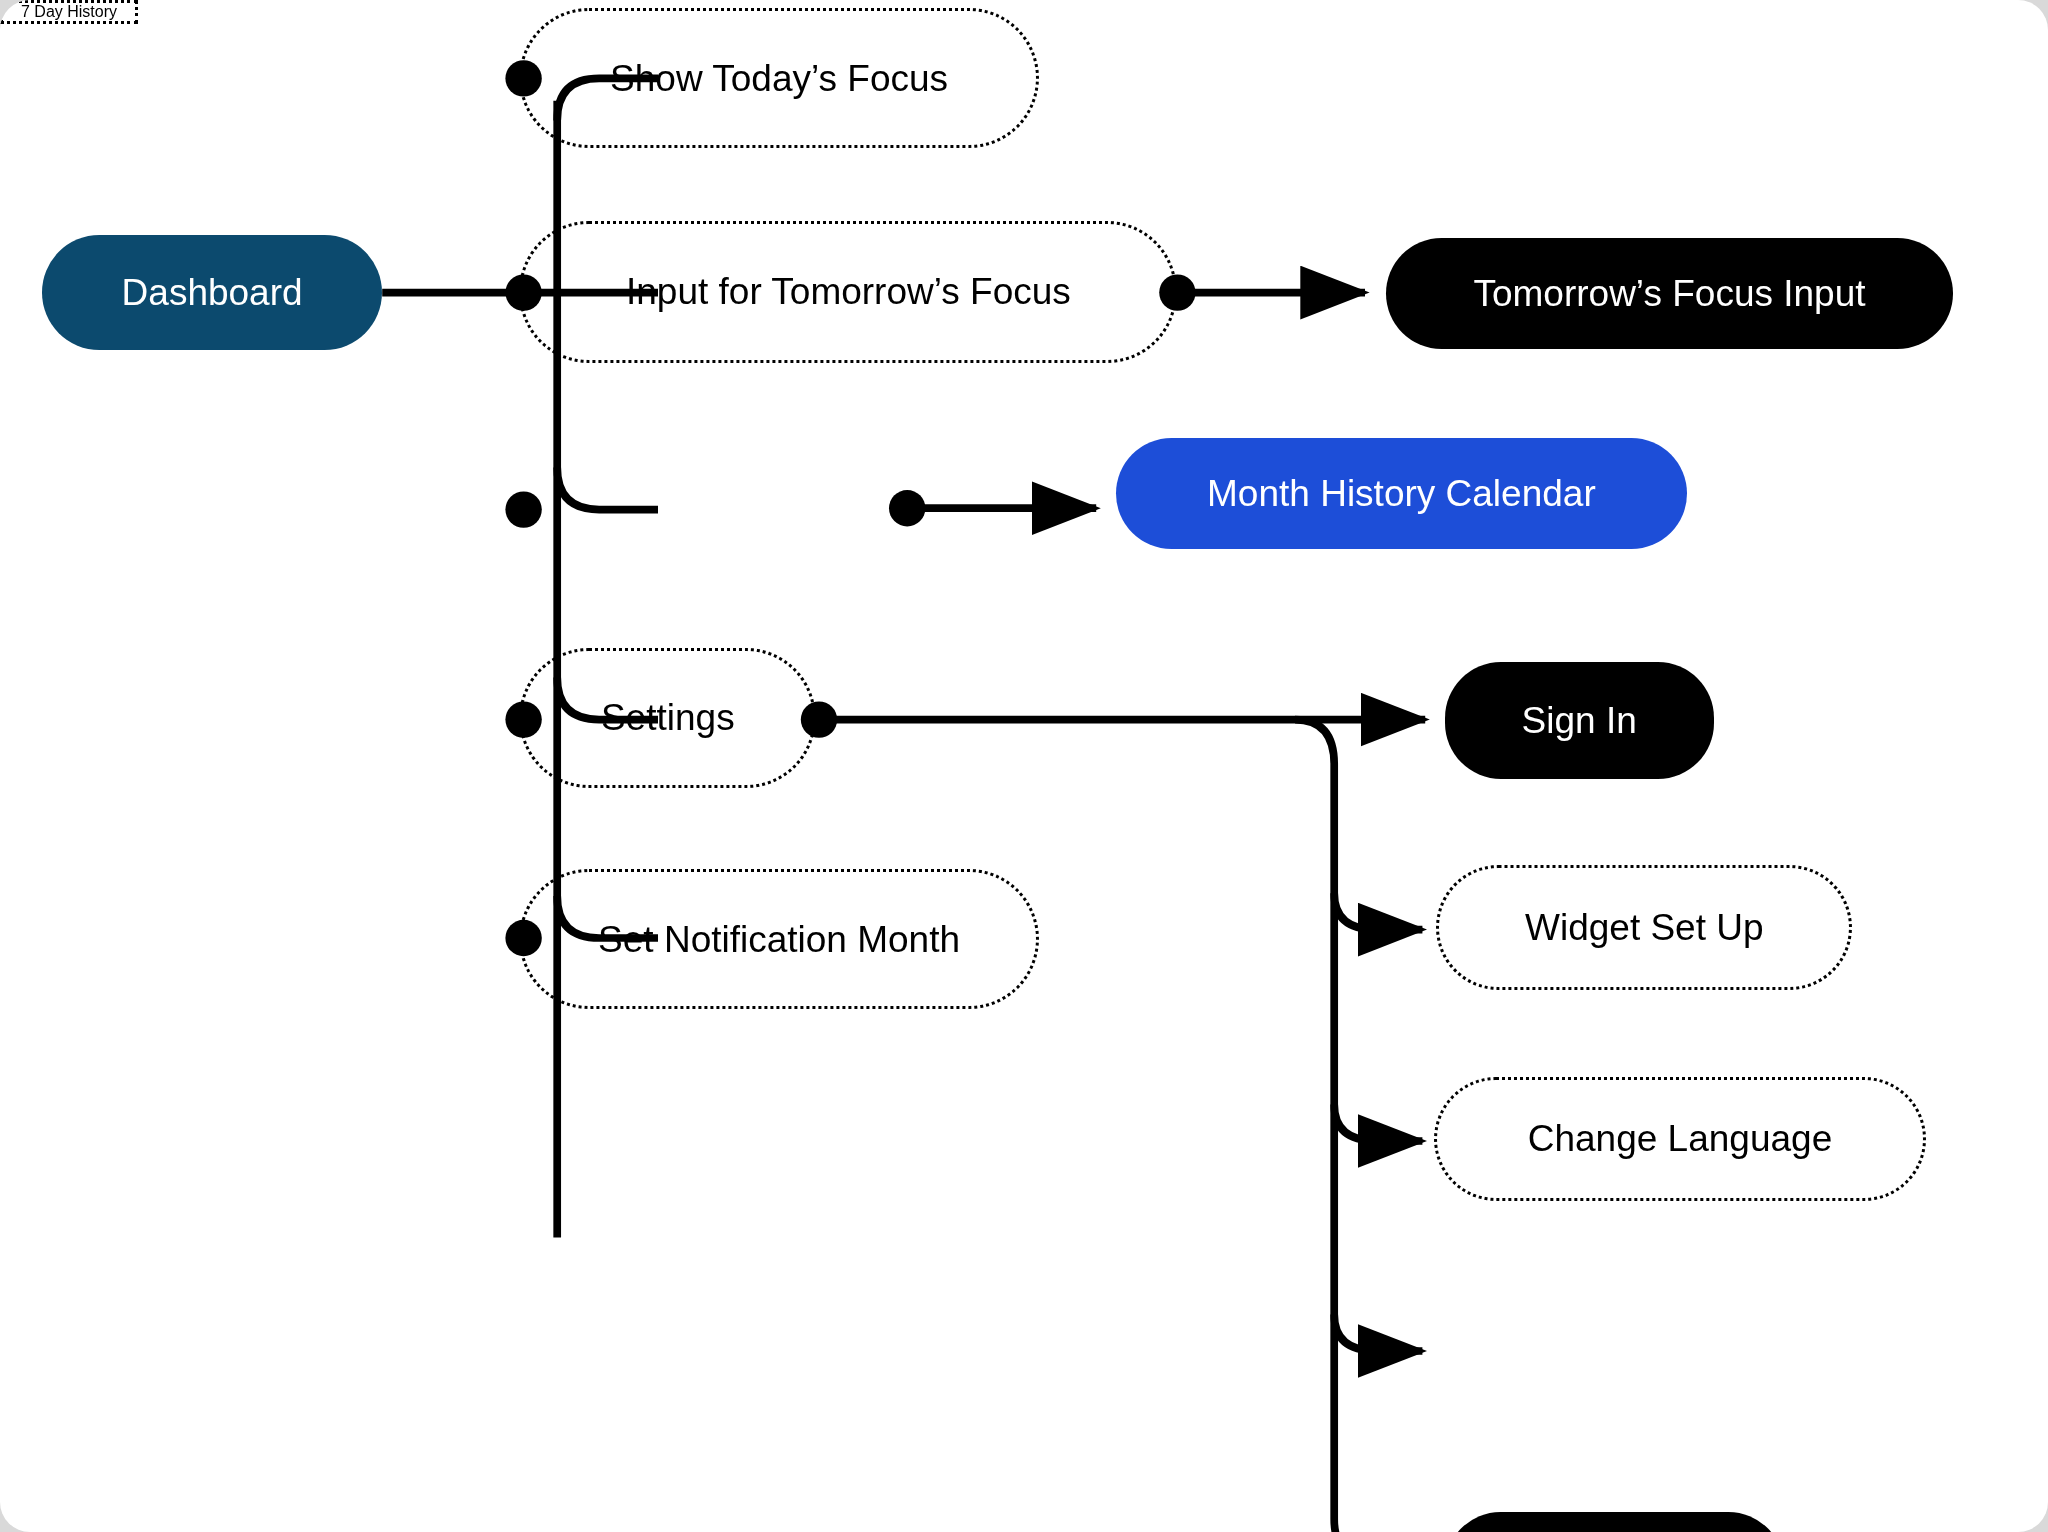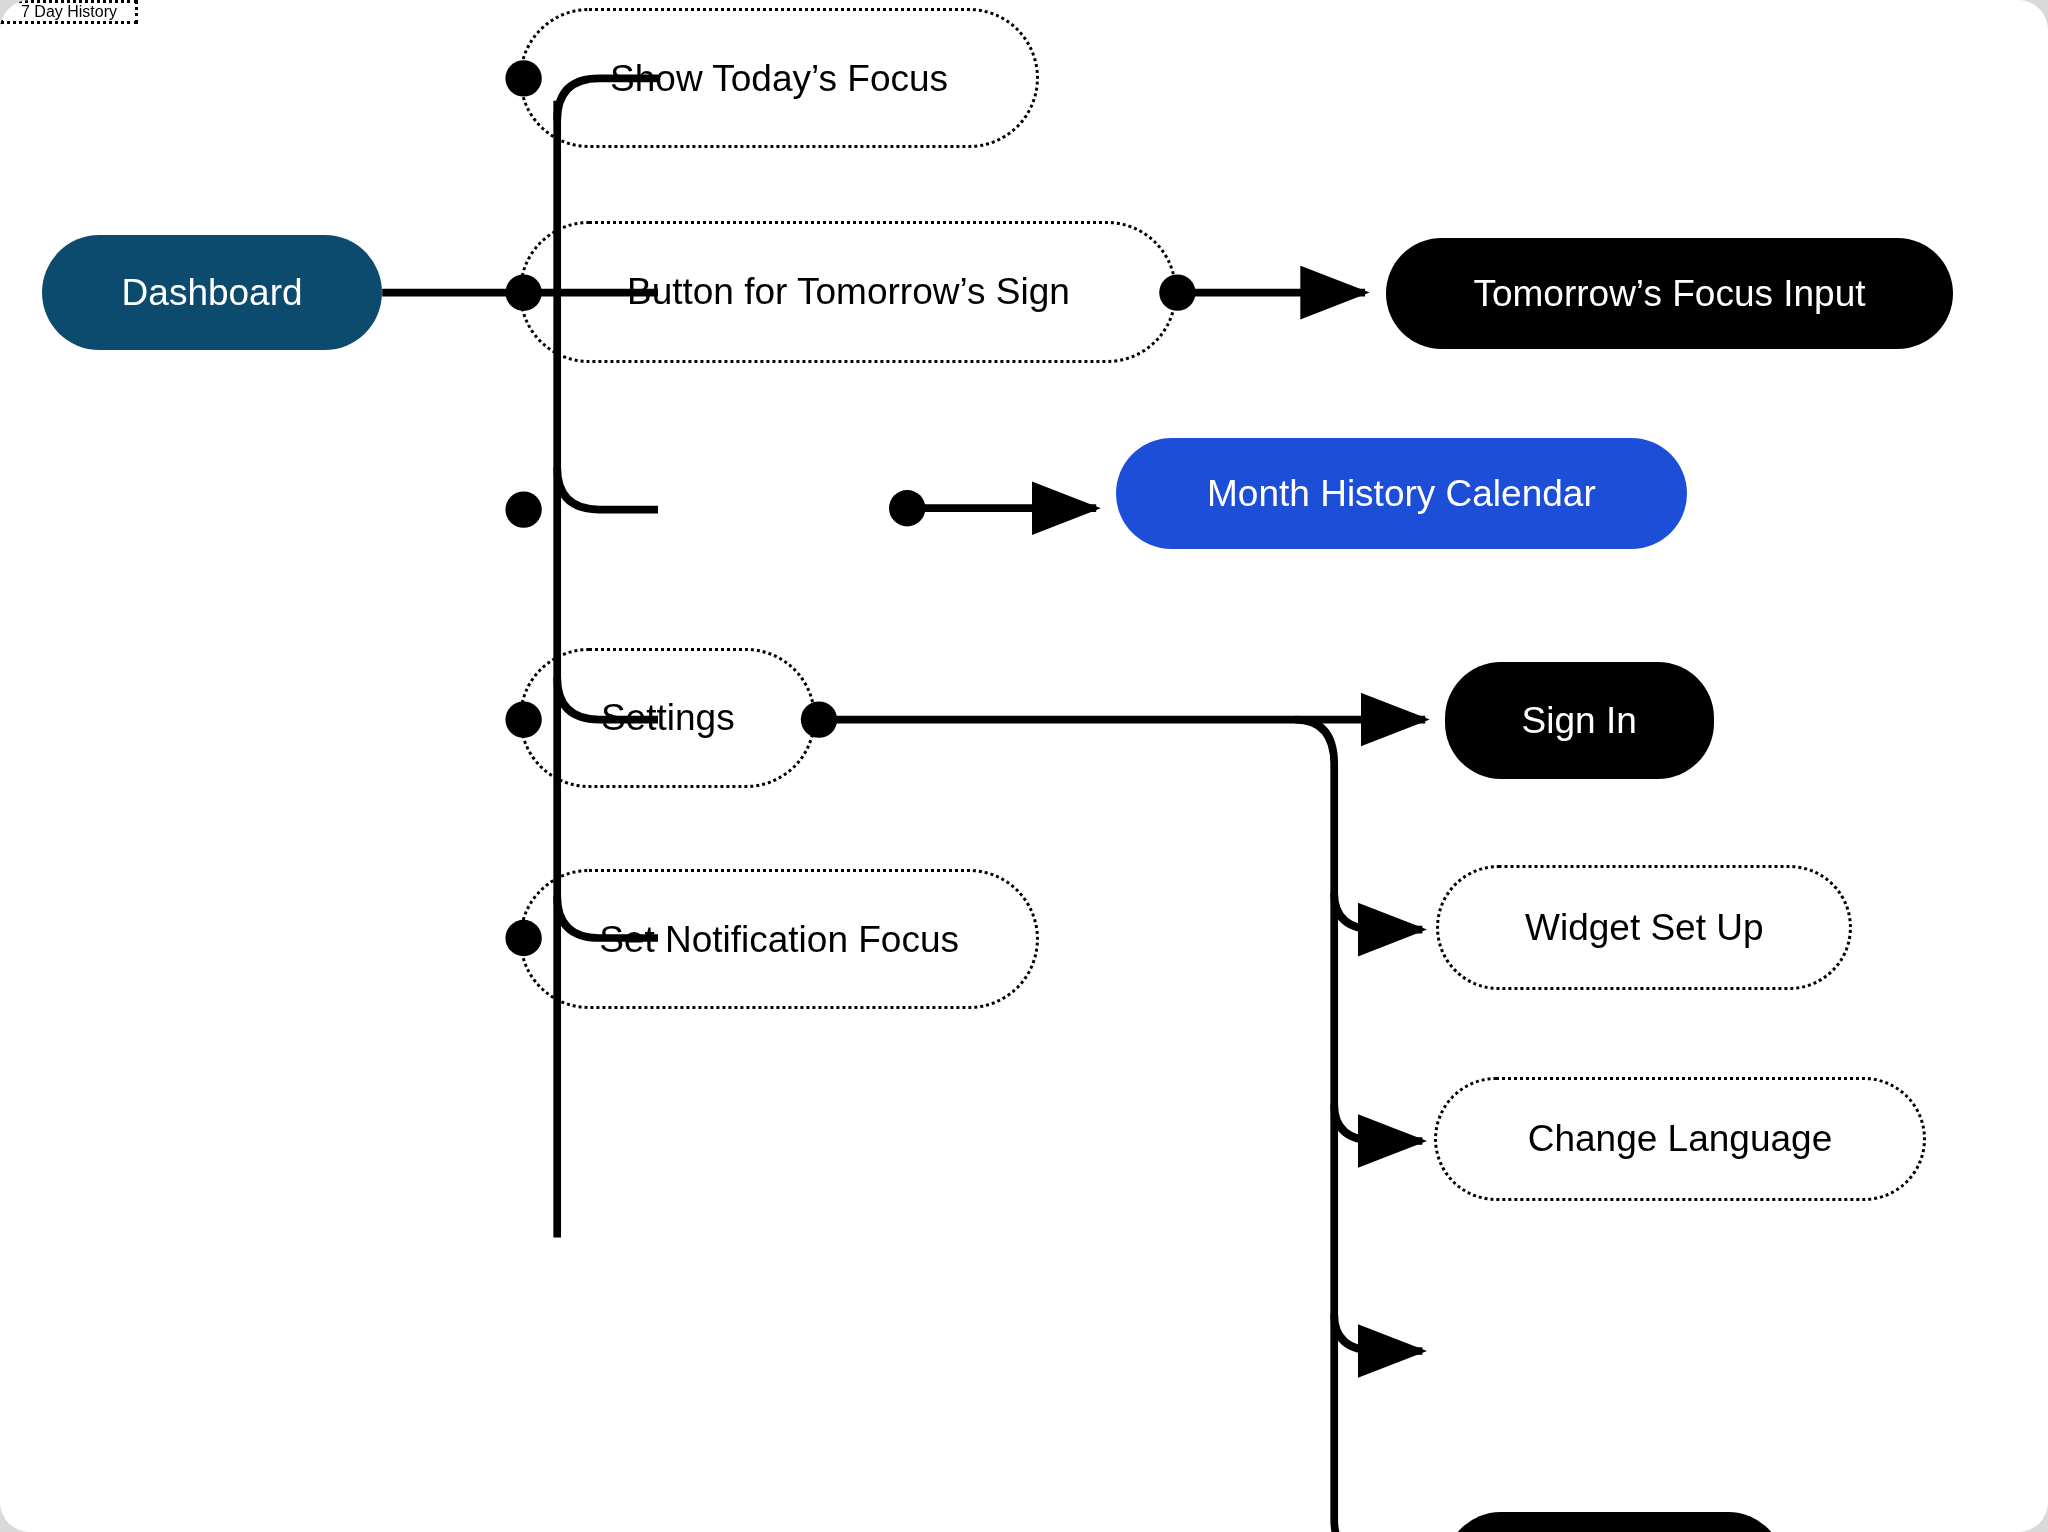--- a/index.html
+++ b/index.html
@@ -106,39 +106,39 @@
     </g>
   </svg>
 
   <div class="node solid" style="left: 42px; top: 235.2px; width: 340.2px; height: 114.8px; border-radius: 57.4px; font-size: 37px; background: #0c4a6e; color: rgb(255, 255, 255);">
     <span class="lbl">Dashboard</span>
   </div>
   <div class="node dotted" style="left: 519.4px; top: 8.4px; width: 519.4px; height: 140px; border-radius: 70px; font-size: 37px; color: rgb(0, 0, 0); border-color: rgb(0, 0, 0);">
     <span class="lbl">Show Today’s Focus</span>
   </div>
   <div class="node dotted" style="left: 519.4px; top: 221.2px; width: 658px; height: 141.4px; border-radius: 70px; font-size: 37px; color: rgb(0, 0, 0); border-color: rgb(0, 0, 0);">
-    <span class="lbl">Button for Tomorrow’s Sign</span>
+    <span class="lbl">Input for Tomorrow’s Focus</span>
   </div>
   <div class="node solid" style="left: 1386px; top: 238px; width: 567px; height: 110.6px; border-radius: 56px; font-size: 37px; background: rgb(0, 0, 0); color: rgb(255, 255, 255);">
     <span class="lbl">Tomorrow’s Focus Input</span>
   </div>
   <div class="node dotted">
     <span class="lbl">7 Day History</span>
   </div>
   <div class="node solid" style="left: 1115.8px; top: 438px; width: 571.2px; height: 110.6px; border-radius: 56px; font-size: 37px; background: #1d4ed8; color: rgb(255, 255, 255);">
     <span class="lbl">Month History  Calendar</span>
   </div>
   <div class="node dotted" style="left: 519.4px; top: 648.2px; width: 296.8px; height: 140px; border-radius: 70px; font-size: 37px; color: rgb(0, 0, 0); border-color: rgb(0, 0, 0); text-align: center;">
     <span class="lbl">Settings</span>
   </div>
   <div class="node solid" style="left: 1444.8px; top: 662.2px; width: 268.8px; height: 117px; border-radius: 56px; font-size: 37px; background: rgb(0, 0, 0); color: rgb(255, 255, 255); justify-content: center;">
     <span class="lbl">Sign In</span>
   </div>
   <div class="node dotted" style="left: 519.4px; top: 869.4px; width: 519.4px; height: 140px; border-radius: 70px; font-size: 37px; color: rgb(0, 0, 0); border-color: rgb(0, 0, 0);">
-    <span class="lbl">Set Notification Focus</span>
+    <span class="lbl">Set Notification Month</span>
   </div>
   <div class="node dotted" style="left: 1436.4px; top: 865.2px; width: 415.8px; height: 124.6px; border-radius: 63px; font-size: 37px; color: rgb(0, 0, 0); border-color: rgb(0, 0, 0);">
     <span class="lbl">Widget Set Up</span>
   </div>
   <div class="node dotted" style="left: 1433.6px; top: 1076.6px; width: 492.8px; height: 124.6px; border-radius: 63px; font-size: 37px; color: rgb(0, 0, 0); border-color: rgb(0, 0, 0);">
     <span class="lbl">Change Language</span>
   </div>
   <div class="node solid" style="left: 1444.8px; top: 1512px; width: 338.8px; height: 110.6px; border-radius: 56px; font-size: 37px; background: rgb(0, 0, 0); color: rgb(255, 255, 255);">
     
   </div>

